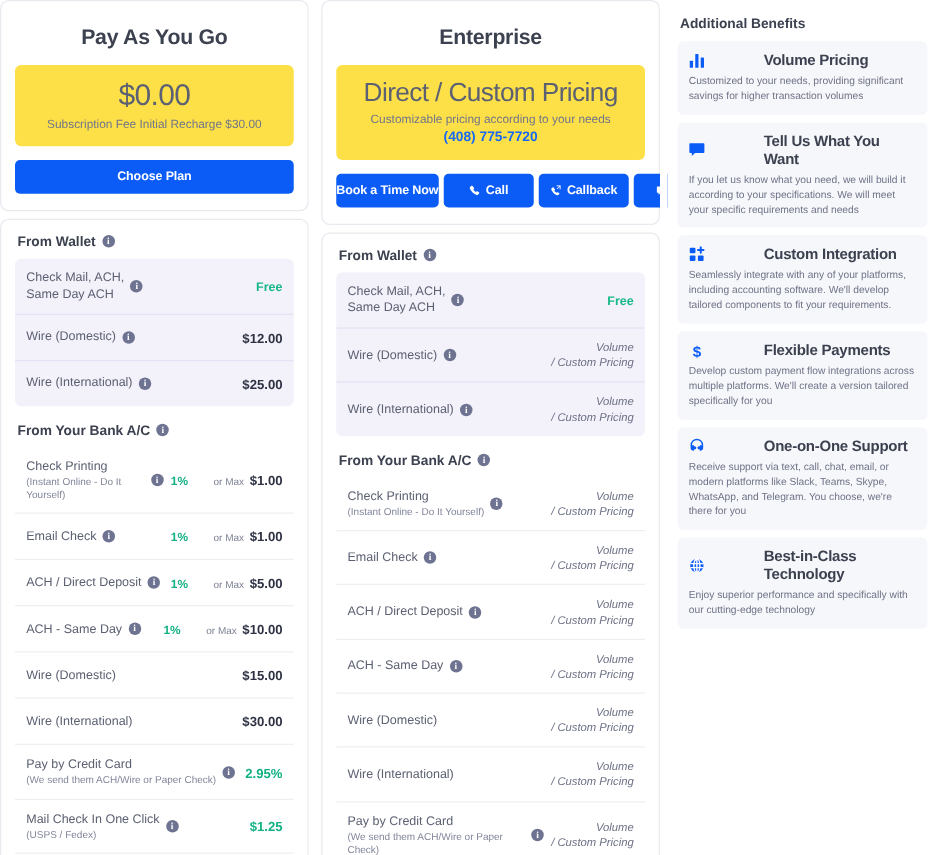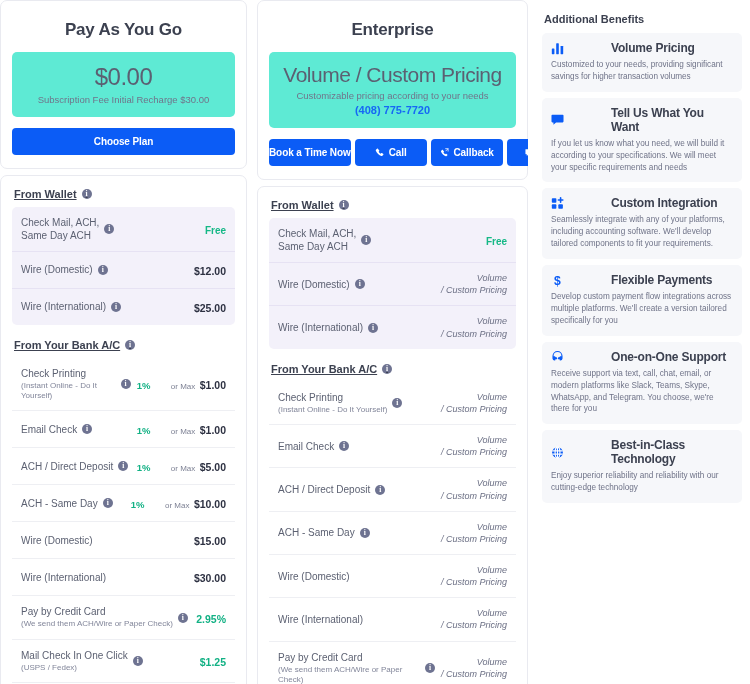--- a/index.html
+++ b/index.html
@@ -26,21 +26,21 @@
   }
   .card-head { padding: 10px 11px 13px; }
   .card-body { padding: 10px 11px 12px; border-top:1px solid #edeef3; }
 
   
   .plan-title {
     text-align:center; font-size:17px; font-weight:bold;
     color:#3c4150; letter-spacing:-.2px; padding: 9px 0 12px;
   }
   .price-box {
-    background:#5eead4; border-radius:5px;
+    background:#fde047; border-radius:5px;
     padding:11px 8px 12px; text-align:center;
   }
   .price-big { font-size:24px; color:#5b6072; font-weight:normal; letter-spacing:-.5px; line-height:1.15; }
   .price-big.ent { font-size:21px; }
   .price-sub { font-size:9.5px; color:#70748a; margin-top:3px; }
   .price-phone { font-size:11px; color:#1668f5; font-weight:bold; margin-top:3px; }
 
   
   .btn-row { display:flex; gap:4px; margin-top:11px; }
   .btn {
@@ -51,21 +51,21 @@
     gap:5px; cursor:pointer; white-space:nowrap;
   }
   .btn-full { width:100%; }
   .btn-book { flex:1 1 auto; }
   .btn-sm   { flex:0 0 72px; }
   .btn svg { display:block; }
 
   
   .sec-title {
     font-size:11px; font-weight:bold; color:#3c4150;
-    display:flex; align-items:center; gap:5px; padding: 2px 2px 7px; text-decoration: underline;
+    display:flex; gap:5px; padding: 2px 2px 7px;
   }
   
   .info {
     width:10px; height:10px; border-radius:50%;
     background:#6e7391; color:#fff;
     font-size:7.5px; font-weight:bold; line-height:10px;
     text-align:center; display:inline-block; flex:0 0 10px;
     font-family:"Liberation Serif", serif;
     cursor:pointer; position:relative; top:0px;
   }
@@ -244,21 +244,21 @@
     </div>
   </div>
 
   <div class="col-gap"></div>
 
   <div class="col-ent">
     <div class="card">
       <div class="card-head">
         <div class="plan-title">Enterprise</div>
         <div class="price-box">
-          <div class="price-big ent">Volume / Custom Pricing</div>
+          <div class="price-big ent">Direct / Custom Pricing</div>
           <div class="price-sub">Customizable pricing according to your needs</div>
           <div class="price-phone">(408) 775-7720</div>
         </div>
         <div class="btn-row">
           <button class="btn btn-book">
             <span>Book a Time Now</span>
           </button>
           <button class="btn btn-sm">
             <span class="ben-icon">
               <svg width="9" height="9" viewBox="0 0 16 16" fill="#fff">
@@ -489,20 +489,20 @@
               <div class="ben-head">
                 <span class="ben-icon">
                   <svg width="13" height="13" viewBox="0 0 16 16" fill="none" stroke="#0b5cf6" stroke-width="1.4">
                     <circle cx="8" cy="8" r="6.6" fill="#0b5cf6" stroke="none"></circle>
                     <ellipse cx="8" cy="8" rx="3" ry="6.6" stroke="#fff"></ellipse>
                     <path d="M1.7 6h12.6M1.7 10h12.6M8 1.4v13.2" stroke="#fff"></path>
                   </svg>
                 </span>
                 <span class="ben-name">Best-in-Class Technology</span>
               </div>
-              <div class="ben-desc">Enjoy superior reliability and reliability with our cutting-edge technology</div>
+              <div class="ben-desc">Enjoy superior performance and specifically with our cutting-edge technology</div>
             </div>
           </div>
       </div>
     </div>
   </div>
 
 </div>
 
 </body></html>

